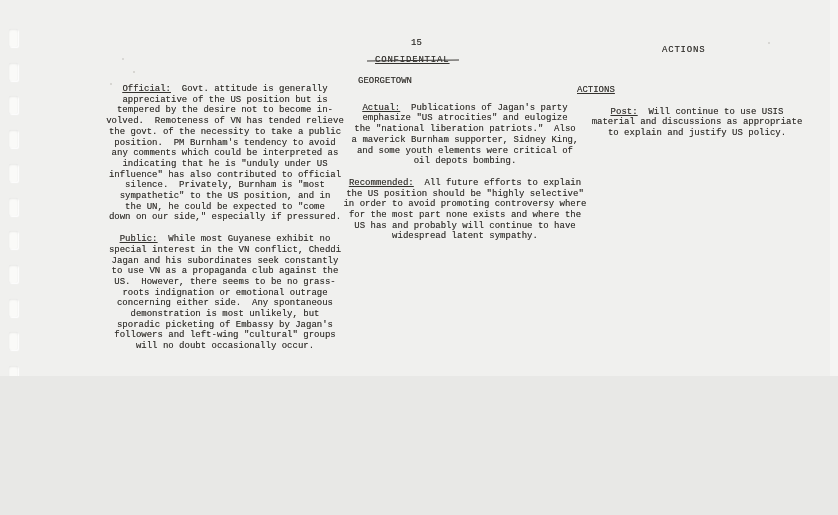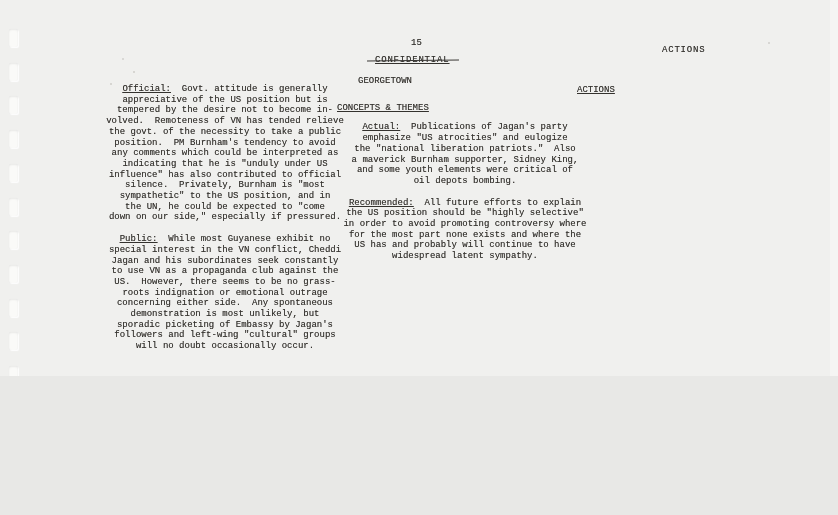--- a/index.html
+++ b/index.html
@@ -128,37 +128,39 @@
 roots indignation or emotional outrage
 concerning either side.  Any spontaneous
 demonstration is most unlikely, but
 sporadic picketing of Embassy by Jagan's
 followers and left-wing "cultural" groups
 will no doubt occasionally occur.</span></div>
   </div>
 
   <div class="col tw" style="left:337px;top:76px;width:256px;">
     <div class="col-header noline" style="margin-left:21px;">GEORGETOWN</div>
-    <div class="col-header" style="margin-bottom:9px;">CONCEPTS &amp; THEMES</div>
     <div class="para"><span class="para-label">Actual:</span><span>  Publications of Jagan's party
 emphasize "US atrocities" and eulogize
 the "national liberation patriots."  Also
 a maverick Burnham supporter, Sidney King,
 and some youth elements were critical of
 oil depots bombing.</span></div>
     <div class="para"><span class="para-label">Recommended:</span><span>  All future efforts to explain
 the US position should be "highly selective"
 in order to avoid promoting controversy where
 for the most part none exists and where the
 US has and probably will continue to have
 widespread latent sympathy.</span></div>
   </div>
 
   <div class="col tw" style="left:577px;top:85px;width:240px;">
     <div class="col-header" style="margin-bottom:11px;">ACTIONS</div>
+    <div class="para"><span class="para-label">Post:</span><span>  Will continue to use USIS
+material and discussions as appropriate
+to explain and justify US policy.</span></div>
   </div>
 
   <div class="classification" style="left:380px;top:404px;">
     <span class="word">CONFIDENTIAL</span>
   </div>
   <svg class="curve-mark" width="112" height="26" viewBox="0 0 112 26">
     <path d="M 10,21 C 45,20 78,13 104,4" fill="none" stroke="#3b3936" stroke-width="1.1" stroke-linecap="round"></path>
   </svg>
 
   <div class="stamp">

